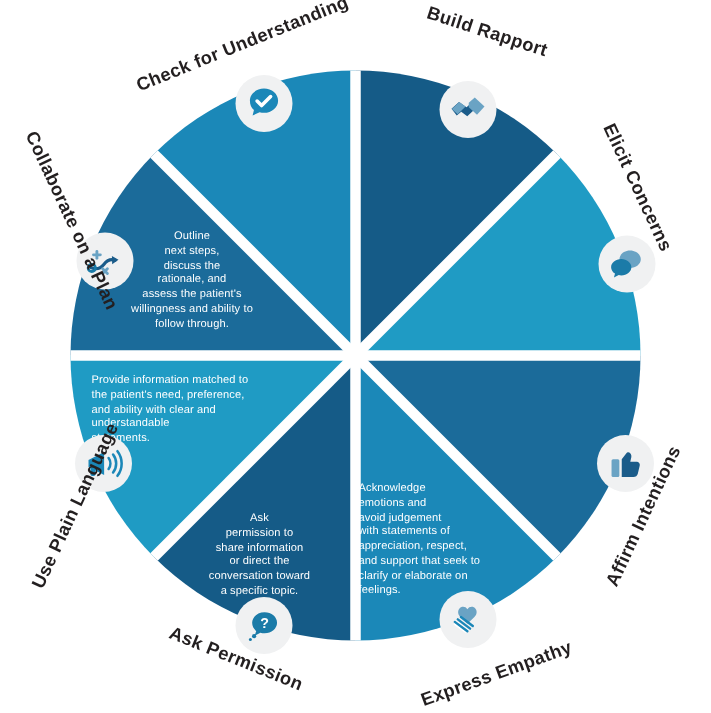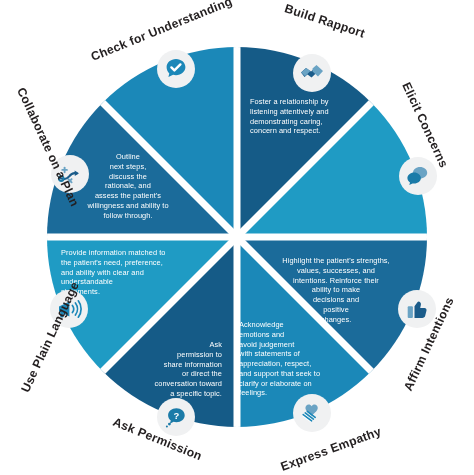--- a/index.html
+++ b/index.html
@@ -105,44 +105,33 @@
         <line x1="237" y1="237" x2="390.5" y2="390.5"></line>
         <line x1="237" y1="237" x2="83.5" y2="390.5"></line>
         <line x1="237" y1="237" x2="390.5" y2="83.5"></line>
       </g>
     </g>
 
     <circle cx="237" cy="237" r="6" fill="#ffffff"></circle>
   </svg>
 
 
-  <div class="seg-text" style="left:250px; top:97px; width:108px; text-align:left;">Foster a relationship by
-listening attentively and
-demonstrating caring,
-concern and respect.</div>
-
-
-  <div class="seg-text" style="left:272px; top:256px; width:128px; text-align:center;">Highlight the patient's strengths,
-values, successes, and
-intentions. Reinforce their
-ability to make
-decisions and
-positive
-changes.</div>
+
+
 
   <div class="seg-text" style="left:239px; top:320px; width:114px; text-align:left;">Acknowledge
 emotions and
 avoid judgement
 with statements of
 appreciation, respect,
 and support that seek to
 clarify or elaborate on
 feelings.</div>
 
-  <div class="seg-text" style="left:104px; top:340px; width:118px; text-align:right;">Ask
+  <div class="seg-text" style="left:114px; top:340px; width:118px; text-align:center;">Ask
 permission to
 share information
 or direct the
 conversation toward
 a specific topic.</div>
 
   <div class="seg-text" style="left:61px; top:248px; width:140px; text-align:left;">Provide information matched to
 the patient's need, preference,
 and ability with clear and
 understandable

